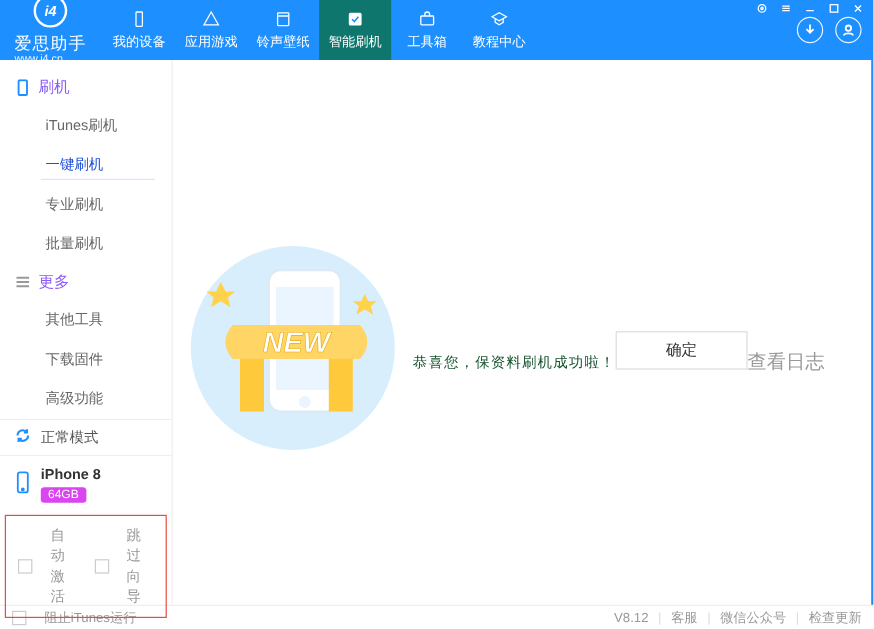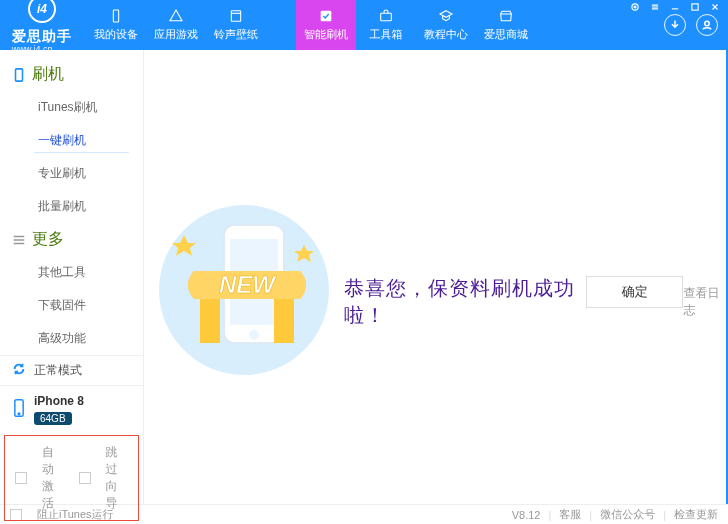--- a/index.html
+++ b/index.html
@@ -2,61 +2,61 @@
 <html><head>
 <meta charset="utf-8">
 <style>
   * { margin: 0; padding: 0; box-sizing: border-box; }
   body { font-family: "Microsoft YaHei", sans-serif; width: 728px; height: 524px; overflow: hidden; background: #fff; }
   
   .header { height: 50px; background: #1e8fff; display: flex; align-items: center; }
   .brand-box { display: flex; align-items: center; padding: 0 14px 0 12px; gap: 6px; flex-direction: column; }
   .brand-logo { width: 28px; height: 28px; border: 2px solid #fff; border-radius: 50%; color: #fff; display: flex; align-items: center; justify-content: center; font-weight: bold; font-size: 12px; font-style: italic; }
   .brand-text { color: #fff; line-height: 1.1; }
-  .brand-title { font-size: 14px; font-weight: bold; letter-spacing: 1px; }
+  .brand-title { font-size: 14px; font-weight: normal; letter-spacing: 1px; }
   .brand-url { font-size: 9px; opacity: 0.9; }
   .nav { display: flex; height: 100%; }
   .nav-item { width: 60px; display: flex; flex-direction: column; align-items: center; justify-content: center; color: #fff; cursor: pointer; gap: 3px; }
-  .nav-item.active { background: #d946ef; margin-left: 30px; }
+  .nav-item.active { background: #0f766e; }
   .nav-label { font-size: 11px; }
   .nav-icon { width: 16px; height: 16px; color: #fff; display:flex; align-items:center; justify-content:center;}
   .nav-icon svg { width: 16px; height: 16px; stroke: #fff; fill: none; stroke-width: 1.6; }
   .head-right { margin-left: auto; display: flex; align-items: center; gap: 10px; padding-right: 10px; }
   .head-icon { width: 22px; height: 22px; border: 1.5px solid rgba(255,255,255,0.9); border-radius: 50%; display:flex; align-items:center; justify-content:center; color:#fff; cursor:pointer;}
   .head-icon svg { width: 12px; height: 12px; stroke: #fff; fill: none; stroke-width: 2; }
   .win-ctrl { position: absolute; top: 0; right: 4px; display: flex; gap: 2px; }
   .win-btn { width: 18px; height: 14px; color: #fff; font-size: 10px; display:flex; align-items:center; justify-content:center; cursor:pointer;}
   .win-btn svg { width:10px; height:10px; stroke:#fff; fill:none; stroke-width:1.8;}
   
   .body { display: flex; height: 454px; }
   .sidebar { width: 144px; border-right: 1px solid #eee; display: flex; flex-direction: column; padding-top: 8px; position: relative; }
-  .sb-section { display: flex; align-items: center; gap: 6px; padding: 6px 12px; color: #4d7c0f; font-size: 16px; }
+  .sb-section { display: flex; align-items: center; gap: 6px; padding: 6px 12px; color: #8b5cf6; font-size: 13px; }
   .sb-section svg { width: 14px; height: 14px; stroke: #1e8fff; fill: none; stroke-width: 1.8; }
   .sb-section.more svg { stroke: #999; }
   .sb-item { padding: 8px 0 8px 38px; font-size: 12px; color: #666; cursor: pointer; position: relative; }
   .sb-item.active { color: #1d4ed8; }
   .sb-item.active::before { content:""; position:absolute; left:34px; right:14px; bottom:4px; border-bottom:1px solid #1e8fff33; }
   
   .status-block { margin-top: auto; }
   .status-row { display:flex; align-items:flex-start; gap:8px; padding: 6px 12px; border-top:1px solid #f0f0f0; font-size:12px; color:#555;}
   .refresh-ico svg { width:14px; height:14px; stroke:#1e8fff; fill:none; stroke-width:2;}
   .dev-row { display:flex; align-items:center; gap:8px; padding: 8px 12px 10px; font-size:12px; color:#333; border-top:1px solid #f0f0f0;}
   .dev-ico svg { width:14px; height:20px; stroke:#1e8fff; fill:none; stroke-width:1.8;}
   .dev-col { display:flex; flex-direction:column; gap:4px; align-items:flex-start;}
-  .badge { background:#0c4a6e; color:#fff; font-size:10px; padding:1px 6px; border-radius:3px;}
+  .badge { background:#d946ef; color:#fff; font-size:10px; padding:1px 6px; border-radius:3px;}
   
   .check-row { display:flex; align-items:center; gap:14px; padding:8px 10px; font-size:12px; color:#999; border: 1.5px solid #e74c3c; margin: 0 4px 4px 4px;}
   .checkbox { width:12px; height:12px; border:1px solid #ccc; display:inline-block; flex-shrink:0;}
   .check-item { display:flex; align-items:center; gap:15px; cursor:pointer;}
   
   .main { flex:1; display:flex; flex-direction:row; align-items:center; padding-top: 50px; position:relative; border-right:2px solid #1e8fff;}
   .illus { margin-bottom: 20px; }
-  .success-title { font-size: 20px; color:#4c1d95; letter-spacing:1px; }
+  .success-title { font-size: 12px; color:#14532d; letter-spacing:1px; }
   .ok-btn { width: 110px; height: 32px; border:1px solid #ddd; background:#fff; font-size:13px; color:#333; cursor:pointer; margin-bottom: 20px;}
-  .log-link { font-size:12px; color:#999; cursor:pointer;}
+  .log-link { font-size:16px; color:#999; cursor:pointer;}
   
   .footer { height: 20px; border-top:1px solid #eee; display:flex; align-items:center; font-size:11px; color:#999; padding:0 10px; gap:8px;}
   .footer .spacer { flex:1; }
   .footer .divider { color:#ddd; }
 </style>
 </head>
 <body>
 
 <div class="win-ctrl">
   <div class="win-btn">
@@ -141,29 +141,20 @@
       <span class="nav-label">工具箱</span>
     </div>
     <div class="nav-item">
       <span class="nav-icon">
           <svg viewBox="0 0 24 24">
             <path d="M3 9l9-5 9 5-9 5z"></path>
             <path d="M7 11v5l5 3 5-3v-5"></path>
           </svg>
         </span>
       <span class="nav-label">教程中心</span>
-    </div>
-    <div class="nav-item">
-      <span class="nav-icon">
-          <svg viewBox="0 0 24 24">
-            <path d="M4 9h16l-1 10H5z"></path>
-            <path d="M4 9l2-4h12l2 4"></path>
-          </svg>
-        </span>
-      <span class="nav-label">爱思商城</span>
     </div>
   </div>
   <div class="head-right">
     <div class="head-icon">
         <svg viewBox="0 0 16 16">
           <path d="M8 2v8M4 7l4 4 4-4"></path>
         </svg>
       </div>
     <div class="head-icon">
         <svg viewBox="0 0 16 16">

